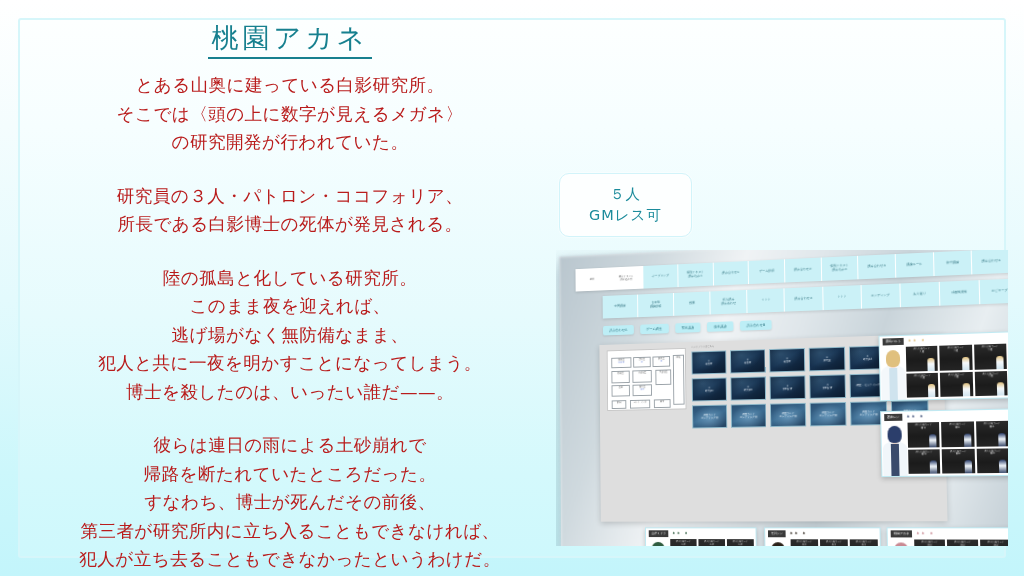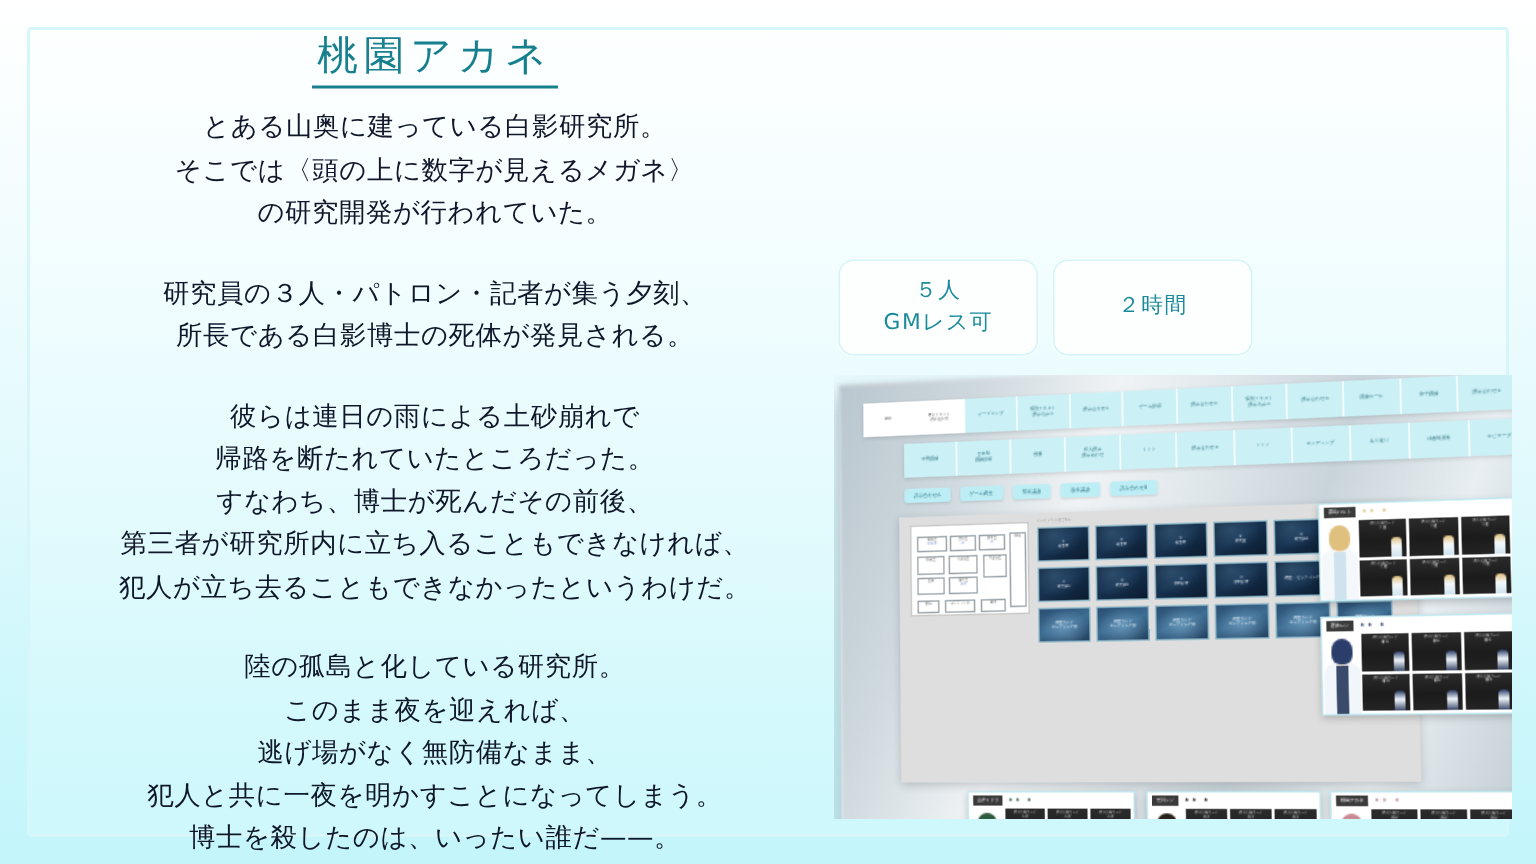--- a/index.html
+++ b/index.html
@@ -19,21 +19,21 @@
   #synopsis {
     position:absolute; left:20px; top:22px; width:540px;
     text-align:center; color:#17808f;
   }
   #syn-title {
     font-size:27px; letter-spacing:4px; color:#17808f;
     display:inline-block; padding:0 4px 3px 4px;
     border-bottom:2px solid #17808f; line-height:1.2;
   }
   .syn-para {
-    font-size:17.6px; line-height:1.62; color:#0f172a;
+    font-size:17.6px; line-height:1.62; color:#b91c1c;
     letter-spacing:0.4px; white-space:pre-line;
   }
   #p1 { margin-top:12px; }
   #p2 { margin-top:25px; }
   #p3 { margin-top:25px; }
   #p4 { margin-top:25px; }
 
   
   #badges {
     position:absolute; left:559px; top:173px;
@@ -196,38 +196,37 @@
 
 <div id="frame"></div>
 
 <div id="synopsis">
   <div>
     <span id="syn-title">桃園アカネ</span>
   </div>
   <div class="syn-para" id="p1">とある山奥に建っている白影研究所。
 そこでは〈頭の上に数字が見えるメガネ〉
 の研究開発が行われていた。</div>
-  <div class="syn-para" id="p2">研究員の３人・パトロン・記者が集う夕刻、
+  <div class="syn-para" id="p2">研究員の３人・パトロン・ココフォリア、
 所長である白影博士の死体が発見される。</div>
+  <div class="syn-para" id="p4">陸の孤島と化している研究所。
+このまま夜を迎えれば、
+逃げ場がなく無防備なまま、
+犯人と共に一夜を明かすことになってしまう。
+博士を殺したのは、いったい誰だ——。</div>
   <div class="syn-para" id="p3">彼らは連日の雨による土砂崩れで
 帰路を断たれていたところだった。
 すなわち、博士が死んだその前後、
 第三者が研究所内に立ち入ることもできなければ、
 犯人が立ち去ることもできなかったというわけだ。</div>
-  <div class="syn-para" id="p4">陸の孤島と化している研究所。
-このまま夜を迎えれば、
-逃げ場がなく無防備なまま、
-犯人と共に一夜を明かすことになってしまう。
-博士を殺したのは、いったい誰だ——。</div>
 </div>
 
 <div id="badges">
   <div class="badge" id="badge-0">５人
 GMレス可</div>
-  <div class="badge" id="badge-1">２時間</div>
 </div>
 
 <div id="shot-wrap">
   <div id="shot">
     <div id="shot-bg"></div>
 
     <div class="vtt-panel" id="tabrow-1">
         <div class="tab white">表紙</div>
         <div class="tab white">導入テキスト
 読み込み用</div>

